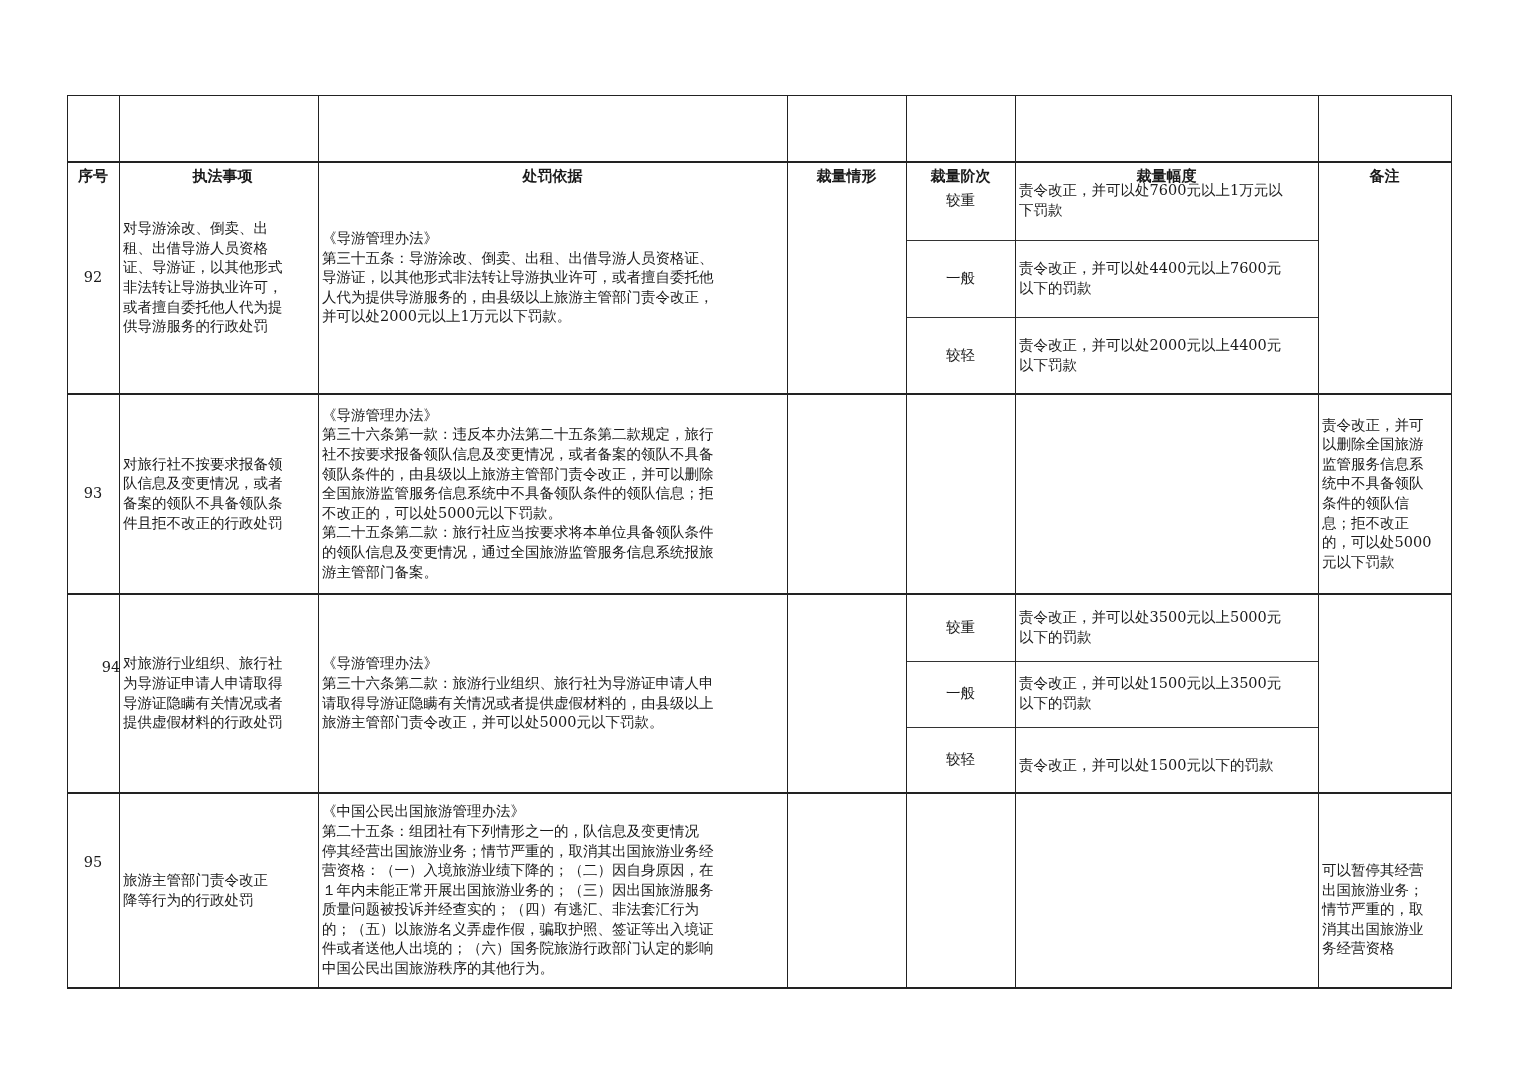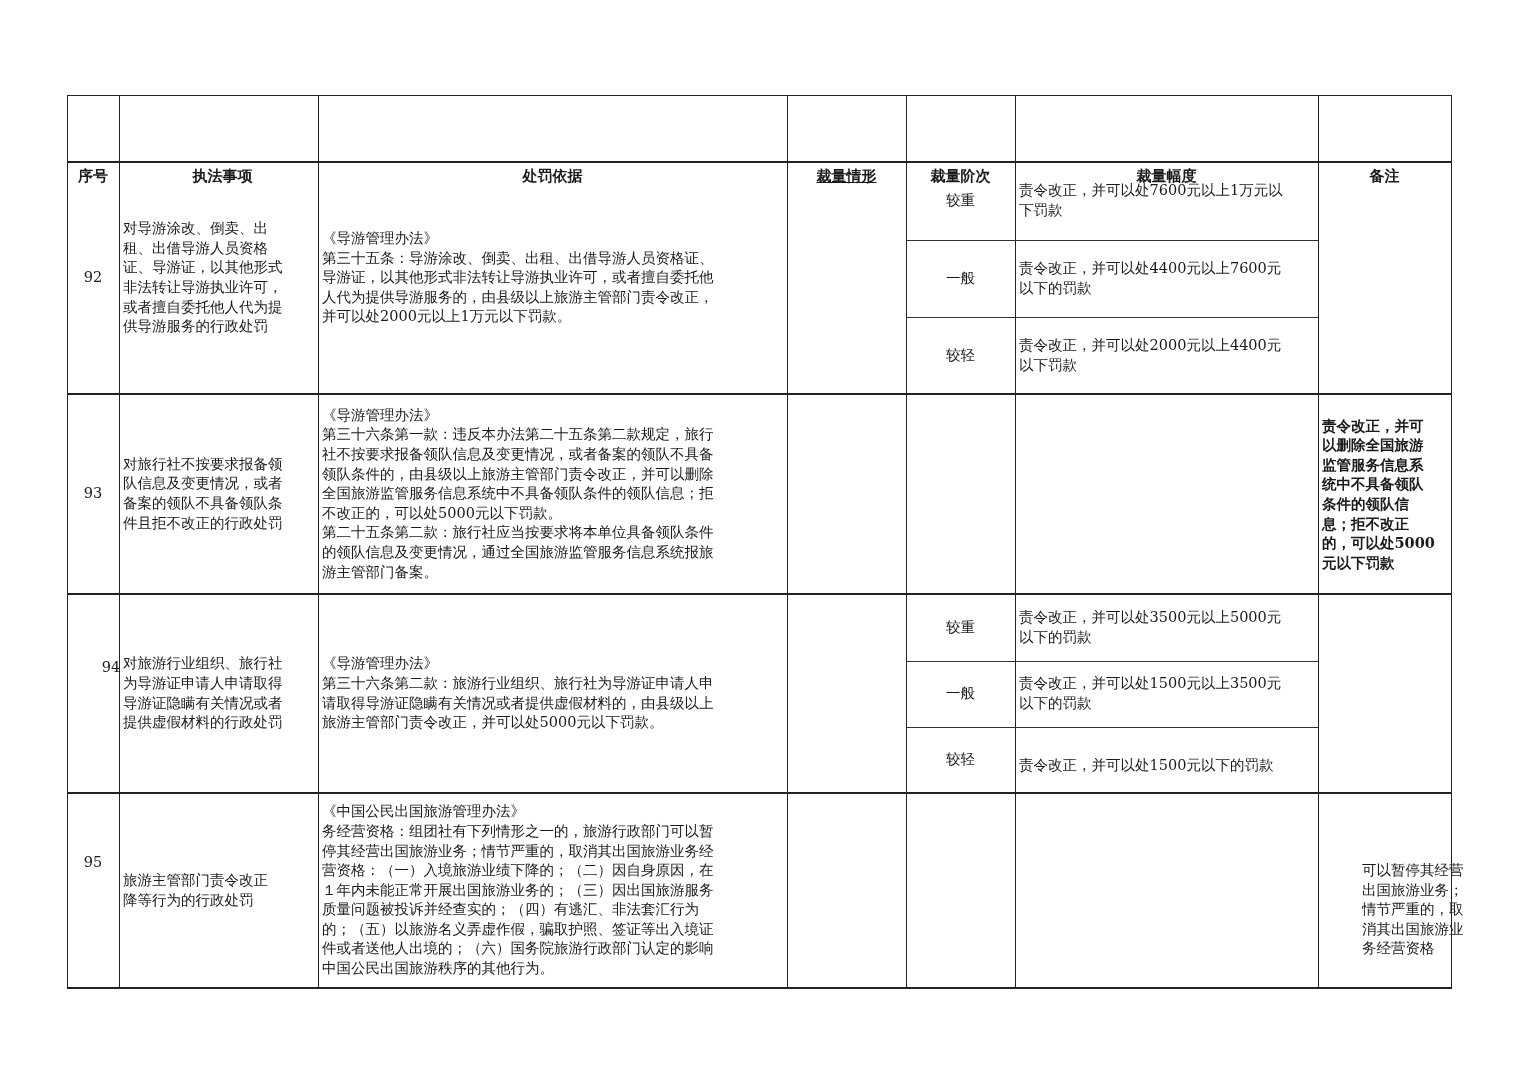--- a/index.html
+++ b/index.html
@@ -18,21 +18,21 @@
     .thin { border-color: #333; border-width: 1px; }
   </style>
 </head>
 <body>
 
 <div class="page">
 
   <div class="cell hdr" style="left:67px;top:95px;width:52px;height:67px;">序号</div>
   <div class="cell hdr" style="left:119px;top:95px;width:199px;height:67px;padding-left:8px;">执法事项</div>
   <div class="cell hdr" style="left:318px;top:95px;width:469px;height:67px;">处罚依据</div>
-  <div class="cell hdr" style="left:787px;top:95px;width:119px;height:67px;text-decoration:underline;">裁量情形</div>
+  <div class="cell hdr" style="left:787px;top:95px;width:119px;height:67px;">裁量情形</div>
   <div class="cell hdr" style="left:906px;top:95px;width:109px;height:67px;">裁量阶次</div>
   <div class="cell hdr" style="left:1015px;top:95px;width:303px;height:67px;">裁量幅度</div>
   <div class="cell hdr" style="left:1318px;top:95px;width:133px;height:67px;">备注</div>
 
   <div class="cell center" style="left:67px;top:162px;width:52px;height:232px;">92</div>
   <div class="cell left txt" style="left:119px;top:162px;width:199px;height:232px;">对导游涂改、倒卖、出
 租、出借导游人员资格
 证、导游证，以其他形式
 非法转让导游执业许可，
 或者擅自委托他人代为提
@@ -64,21 +64,21 @@
 社不按要求报备领队信息及变更情况，或者备案的领队不具备
 领队条件的，由县级以上旅游主管部门责令改正，并可以删除
 全国旅游监管服务信息系统中不具备领队条件的领队信息；拒
 不改正的，可以处5000元以下罚款。
 第二十五条第二款：旅行社应当按要求将本单位具备领队条件
 的领队信息及变更情况，通过全国旅游监管服务信息系统报旅
 游主管部门备案。</div>
   <div class="cell center" style="left:787px;top:394px;width:119px;height:200px;"></div>
   <div class="cell center" style="left:906px;top:394px;width:109px;height:200px;"></div>
   <div class="cell left" style="left:1015px;top:394px;width:303px;height:200px;"></div>
-  <div class="cell left txt" style="left:1318px;top:394px;width:133px;height:200px;font-weight:bold;">责令改正，并可
+  <div class="cell left txt" style="left:1318px;top:394px;width:133px;height:200px;">责令改正，并可
 以删除全国旅游
 监管服务信息系
 统中不具备领队
 条件的领队信
 息；拒不改正
 的，可以处5000
 元以下罚款</div>
 
   <div class="cell center" style="left:67px;top:594px;width:52px;height:147px;padding-left:36px;">94</div>
   <div class="cell left txt" style="left:119px;top:594px;width:199px;height:199px;">对旅游行业组织、旅行社
@@ -97,32 +97,32 @@
   <div class="cell left txt" style="left:1015px;top:661px;width:303px;height:66px;">责令改正，并可以处1500元以上3500元
 以下的罚款</div>
   <div class="cell center" style="left:906px;top:727px;width:109px;height:66px;">较轻</div>
   <div class="cell left txt" style="left:1015px;top:727px;width:303px;height:78px;">责令改正，并可以处1500元以下的罚款</div>
   <div class="cell left txt" style="left:1318px;top:594px;width:133px;height:199px;"></div>
 
   <div class="cell center" style="left:67px;top:793px;width:52px;height:139px;">95</div>
   <div class="cell left txt" style="left:119px;top:793px;width:199px;height:195px;">旅游主管部门责令改正
 降等行为的行政处罚</div>
   <div class="cell left txt" style="left:318px;top:793px;width:469px;height:195px;">《中国公民出国旅游管理办法》
-务经营资格：组团社有下列情形之一的，旅游行政部门可以暂
+第二十五条：组团社有下列情形之一的，队信息及变更情况
 停其经营出国旅游业务；情节严重的，取消其出国旅游业务经
 营资格：（一）入境旅游业绩下降的；（二）因自身原因，在
 １年内未能正常开展出国旅游业务的；（三）因出国旅游服务
 质量问题被投诉并经查实的；（四）有逃汇、非法套汇行为
 的；（五）以旅游名义弄虚作假，骗取护照、签证等出入境证
 件或者送他人出境的；（六）国务院旅游行政部门认定的影响
 中国公民出国旅游秩序的其他行为。</div>
   <div class="cell center" style="left:787px;top:793px;width:119px;height:195px;"></div>
   <div class="cell center" style="left:906px;top:793px;width:109px;height:195px;"></div>
   <div class="cell left" style="left:1015px;top:793px;width:303px;height:195px;"></div>
-  <div class="cell left txt" style="left:1318px;top:793px;width:133px;height:234px;margin-left:40px;">可以暂停其经营
+  <div class="cell left txt" style="left:1318px;top:793px;width:133px;height:234px;">可以暂停其经营
 出国旅游业务；
 情节严重的，取
 消其出国旅游业
 务经营资格</div>
 
   <div class="hline" style="left:67px;top:95px;width:1385px;"></div>
   <div class="hline" style="left:67px;top:161px;width:1385px;border-top-width:2px;"></div>
   <div class="hline" style="left:67px;top:393px;width:1385px;border-top-width:2px;"></div>
   <div class="hline" style="left:67px;top:593px;width:1385px;border-top-width:2px;"></div>
   <div class="hline" style="left:67px;top:792px;width:1385px;border-top-width:2px;"></div>

